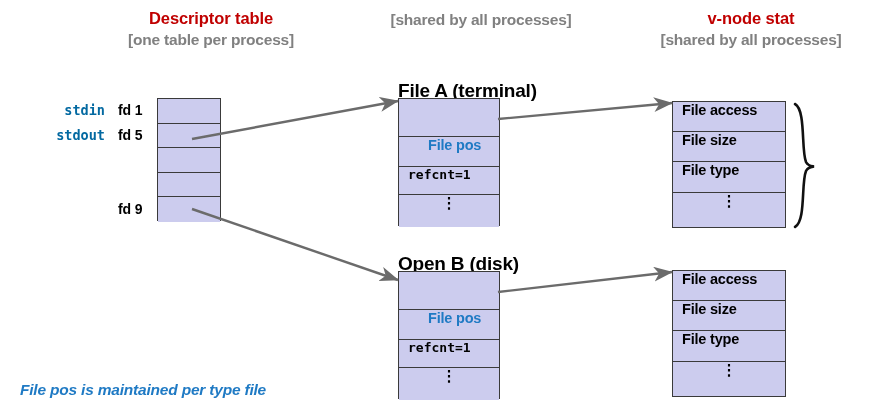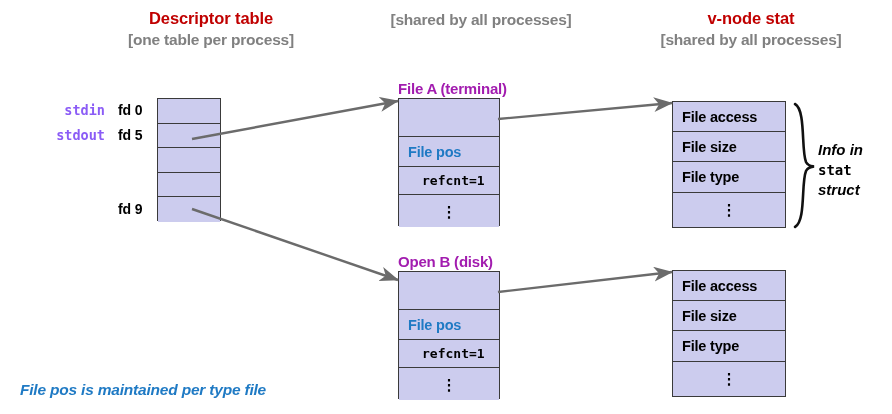--- a/index.html
+++ b/index.html
@@ -27,59 +27,59 @@
   .tbl{
     position:absolute;
     border:1.6px solid #3a3a3a;
     box-sizing:border-box;
     background:#ccccee;
   }
   .tbl .cell{
     box-sizing:border-box;
     border-bottom:1.6px solid #3a3a3a;
     background:#ccccee;
-    display:flex;align-items:center;
+    display:flex;
     position:relative;
   }
   .tbl .cell:last-child{border-bottom:none;}
 
   .cell-label{
     font-weight:bold;font-size:14.5px;color:#000;
     padding-left:9px;white-space:nowrap;letter-spacing:-0.2px;
   }
   .cell-filepos{
     font-weight:bold;font-size:14.5px;color:#1f7ac4;
-    padding-left:9px;white-space:nowrap;letter-spacing:-0.2px;
+    padding-left:9px;white-space:nowrap;letter-spacing:-0.2px;margin-left:20px;
   }
   .cell-mono{
     font-family:"DejaVu Sans Mono", monospace;
     font-weight:bold;font-size:13px;color:#000;
-    padding-left:23px;white-space:nowrap;
+    padding-left:9px;white-space:nowrap;
   }
   .cell-dots{
     width:100%;text-align:center;
     font-weight:bold;font-size:15px;color:#000;line-height:1;
   }
 
   
   .fdrow{position:absolute;height:24.6px;display:flex;align-items:center;}
   .fdname{
     font-family:"DejaVu Sans Mono", monospace;
-    font-weight:bold;font-size:13.5px;color:#8b5cf6;
+    font-weight:bold;font-size:13.5px;color:#0369a1;
     position:absolute;right:0;white-space:nowrap;
   }
   .fdnum{
     font-weight:bold;font-size:14px;color:#000;
     position:absolute;white-space:nowrap;letter-spacing:-0.1px;
   }
 
   
   .boxcap{
-    position:absolute;font-weight:bold;font-size:15px;
-    color:#a21caf;white-space:nowrap;letter-spacing:-0.2px;
+    position:absolute;font-weight:bold;font-size:19px;
+    color:#000000;white-space:nowrap;letter-spacing:-0.2px;
   }
 
   
   .brace-note{
     position:absolute;text-align:left;line-height:20px;white-space:nowrap;
   }
   .brace-note .bi{
     font-style:italic;font-weight:bold;font-size:15px;color:#000;
   }
   .brace-note .bm{
@@ -110,21 +110,21 @@
     <div class="t2">[shared by all processes]</div>
   </div>
 
   <div class="col-head" style="left:620px;top:8px;width:250px;">
     <div class="t1">v-node stat</div>
     <div class="t2">[shared by all processes]</div>
   </div>
 
   <div class="fdrow" style="left:25px;top:98px;width:120px;">
     <span class="fdname" style="right:46px;">stdin</span>
-    <span class="fdnum" style="left:87px;">fd 0</span>
+    <span class="fdnum" style="left:87px;">fd 1</span>
   </div>
   <div class="fdrow" style="left:25px;top:122.6px;width:120px;">
     <span class="fdname" style="right:46px;">stdout</span>
     <span class="fdnum" style="left:87px;">fd 5</span>
   </div>
   <div class="fdrow" style="left:25px;top:196.4px;width:120px;">
     <span class="fdname" style="right:46px;"></span>
     <span class="fdnum" style="left:87px;">fd 9</span>
   </div>
 
@@ -191,25 +191,20 @@
       <span class="cell-label">File size</span>
     </div>
     <div class="cell" style="height:31px;">
       <span class="cell-label">File type</span>
     </div>
     <div class="cell" style="height:33px;">
       <span class="cell-dots">⋮</span>
     </div>
   </div>
 
-  <div class="brace-note" style="left:812px;top:140px;">
-    <div class="bi">Info in</div>
-    <div class="bm">stat</div>
-    <div class="bi">struct</div>
-  </div>
 
   <div class="foot" style="left:14px;top:381px;">File pos is maintained per type file</div>
 
   <svg class="arrows" viewBox="0 0 892 414" xmlns="http://www.w3.org/2000/svg">
     <defs>
       <marker id="ah" markerWidth="9" markerHeight="9" refX="7.6" refY="3.1" orient="auto" markerUnits="strokeWidth">
         <path d="M0,0 L8,3.1 L0,6.2 L2.2,3.1 z" fill="#6b6b6b"></path>
       </marker>
     </defs>
 

